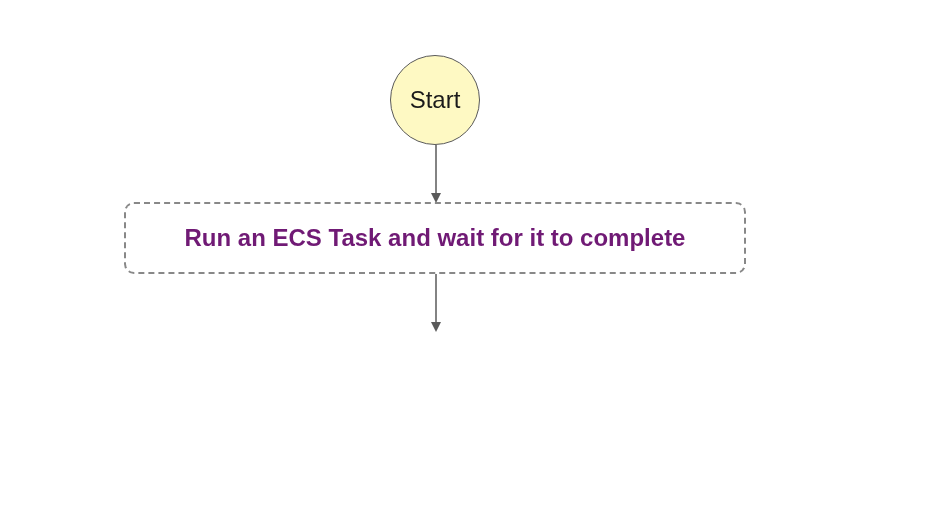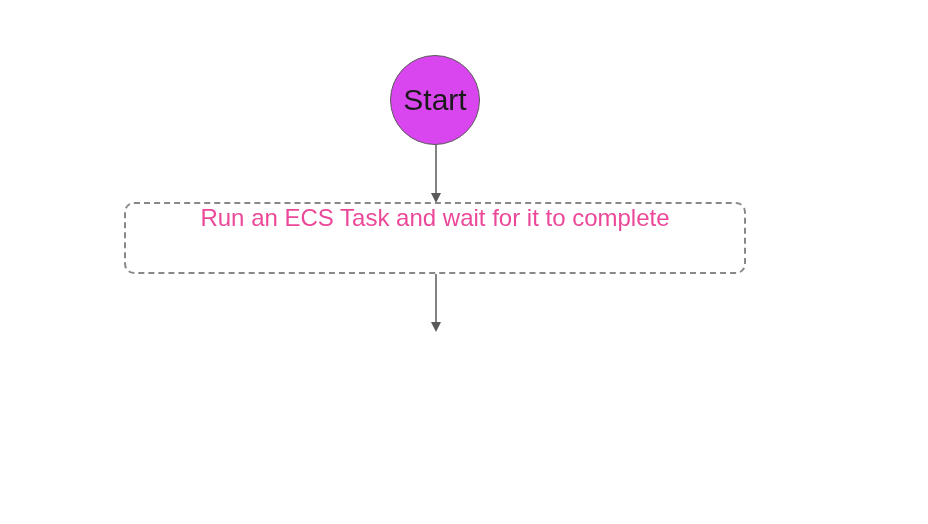--- a/index.html
+++ b/index.html
@@ -17,26 +17,26 @@
     .flowchart {
       position: relative;
       width: 100%;
       height: 100%;
     }
     .circle-node {
       position: absolute;
       width: 90px;
       height: 90px;
       border-radius: 50%;
-      background: #d946ef;
+      background: #fef9c3;
       border: 1px solid #5a5a5a;
       display: flex;
       align-items: center;
       justify-content: center;
-      font-size: 30px;
+      font-size: 24px;
       font-weight: 500;
       color: #1a1a1a;
     }
     .start-node {
       left: 390px;
       top: 55px;
     }
     .end-node {
       left: 390px;
       top: 330px;
@@ -44,25 +44,25 @@
     .task-box {
       position: absolute;
       left: 124px;
       top: 202px;
       width: 622px;
       height: 72px;
       border: 2px dashed #888;
       border-radius: 10px;
       background: #ffffff;
       display: flex;
-      align-items: flex-start;
+      align-items: center;
       justify-content: center;
       font-size: 24px;
-      font-weight: 400;
-      color: #ec4899;
+      font-weight: 700;
+      color: #701a75;
     }
     .arrow-svg {
       position: absolute;
     }
     .arrow1 {
       left: 430px;
       top: 145px;
     }
     .arrow2 {
       left: 430px;

